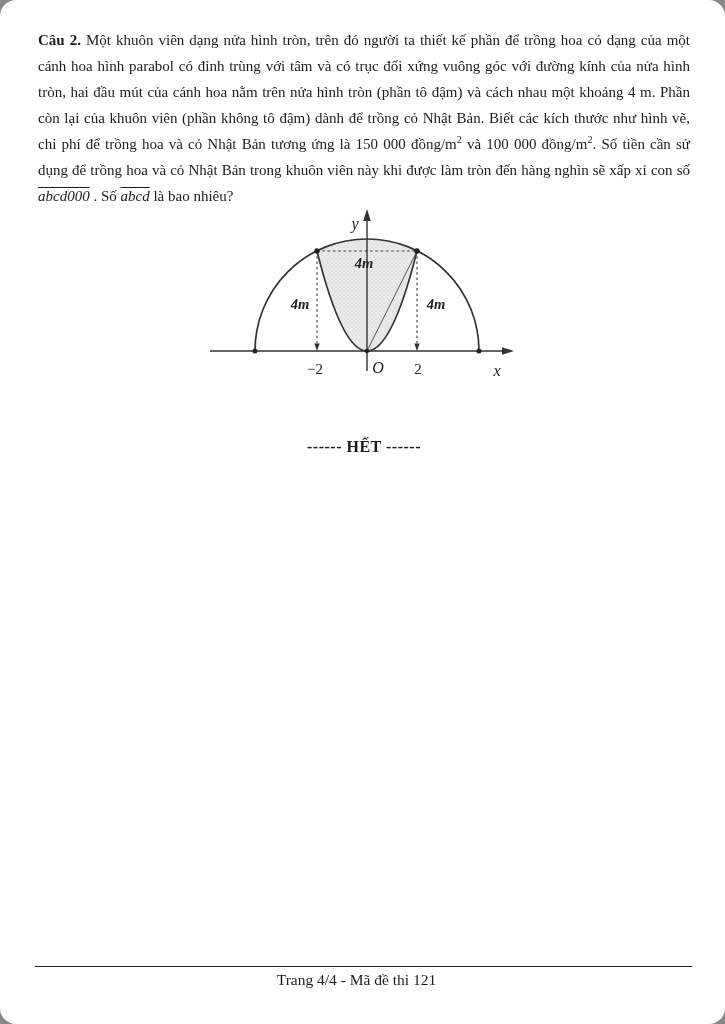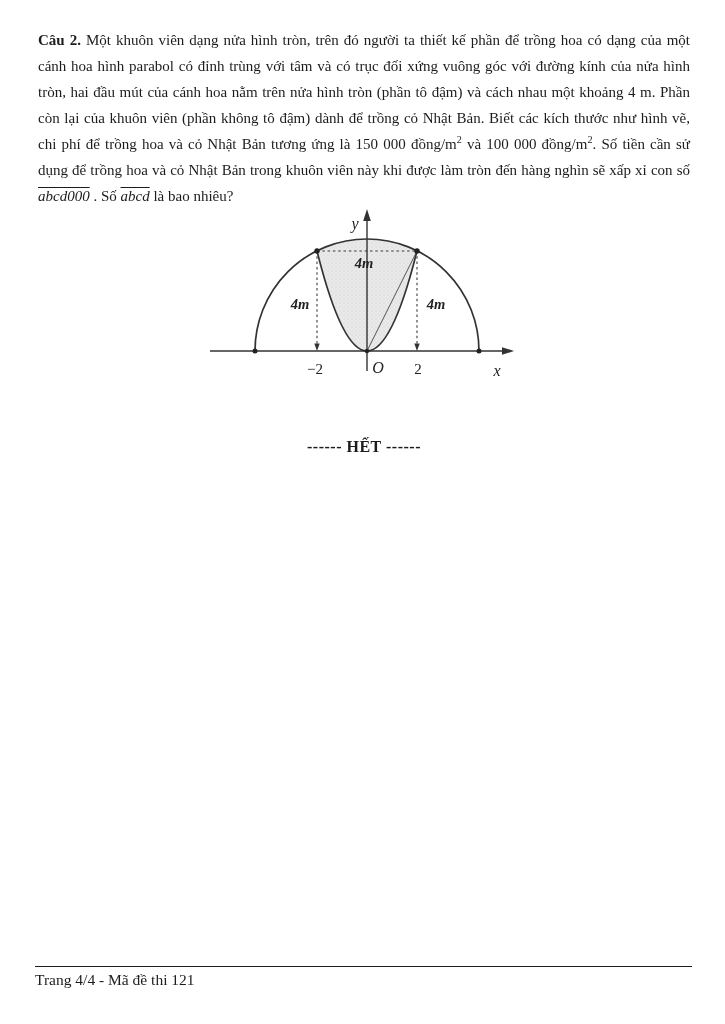--- a/index.html
+++ b/index.html
@@ -3,20 +3,21 @@
 <meta charset="utf-8">
 <style>
   html,body{margin:0;padding:0;background:#888;}
   .page{
     position:relative;
     width:725px;height:1024px;
     background:#ffffff;
     font-family:"Liberation Serif", serif;
     color:#1c1c1c;
     overflow:hidden;
+    border-radius:16px;
   }
   .problem{
     position:absolute;
     left:38px;top:27px;
     width:652px;
     font-size:15px;
     line-height:26px;
     text-align:justify;
     margin:0;
   }
@@ -44,21 +45,21 @@
   .footer-rule{
     position:absolute;
     left:35px;top:966px;
     width:657px;height:0;
     border-top:1.4px solid #1c1c1c;
   }
   .footer-text{
     position:absolute;
     left:35px;top:971px;
     width:643px;
-    text-align:left;
+    text-align:center;
     font-size:15.5px;
   }
   svg text{font-family:"Liberation Serif", serif;}
   .ax-label{font-style:italic;font-size:16px;fill:#222;}
   .tick-label{font-size:15px;fill:#222;}
   .dim-label{font-style:italic;font-weight:600;font-size:14.5px;fill:#222;}
 </style>
 </head>
 <body>
 

